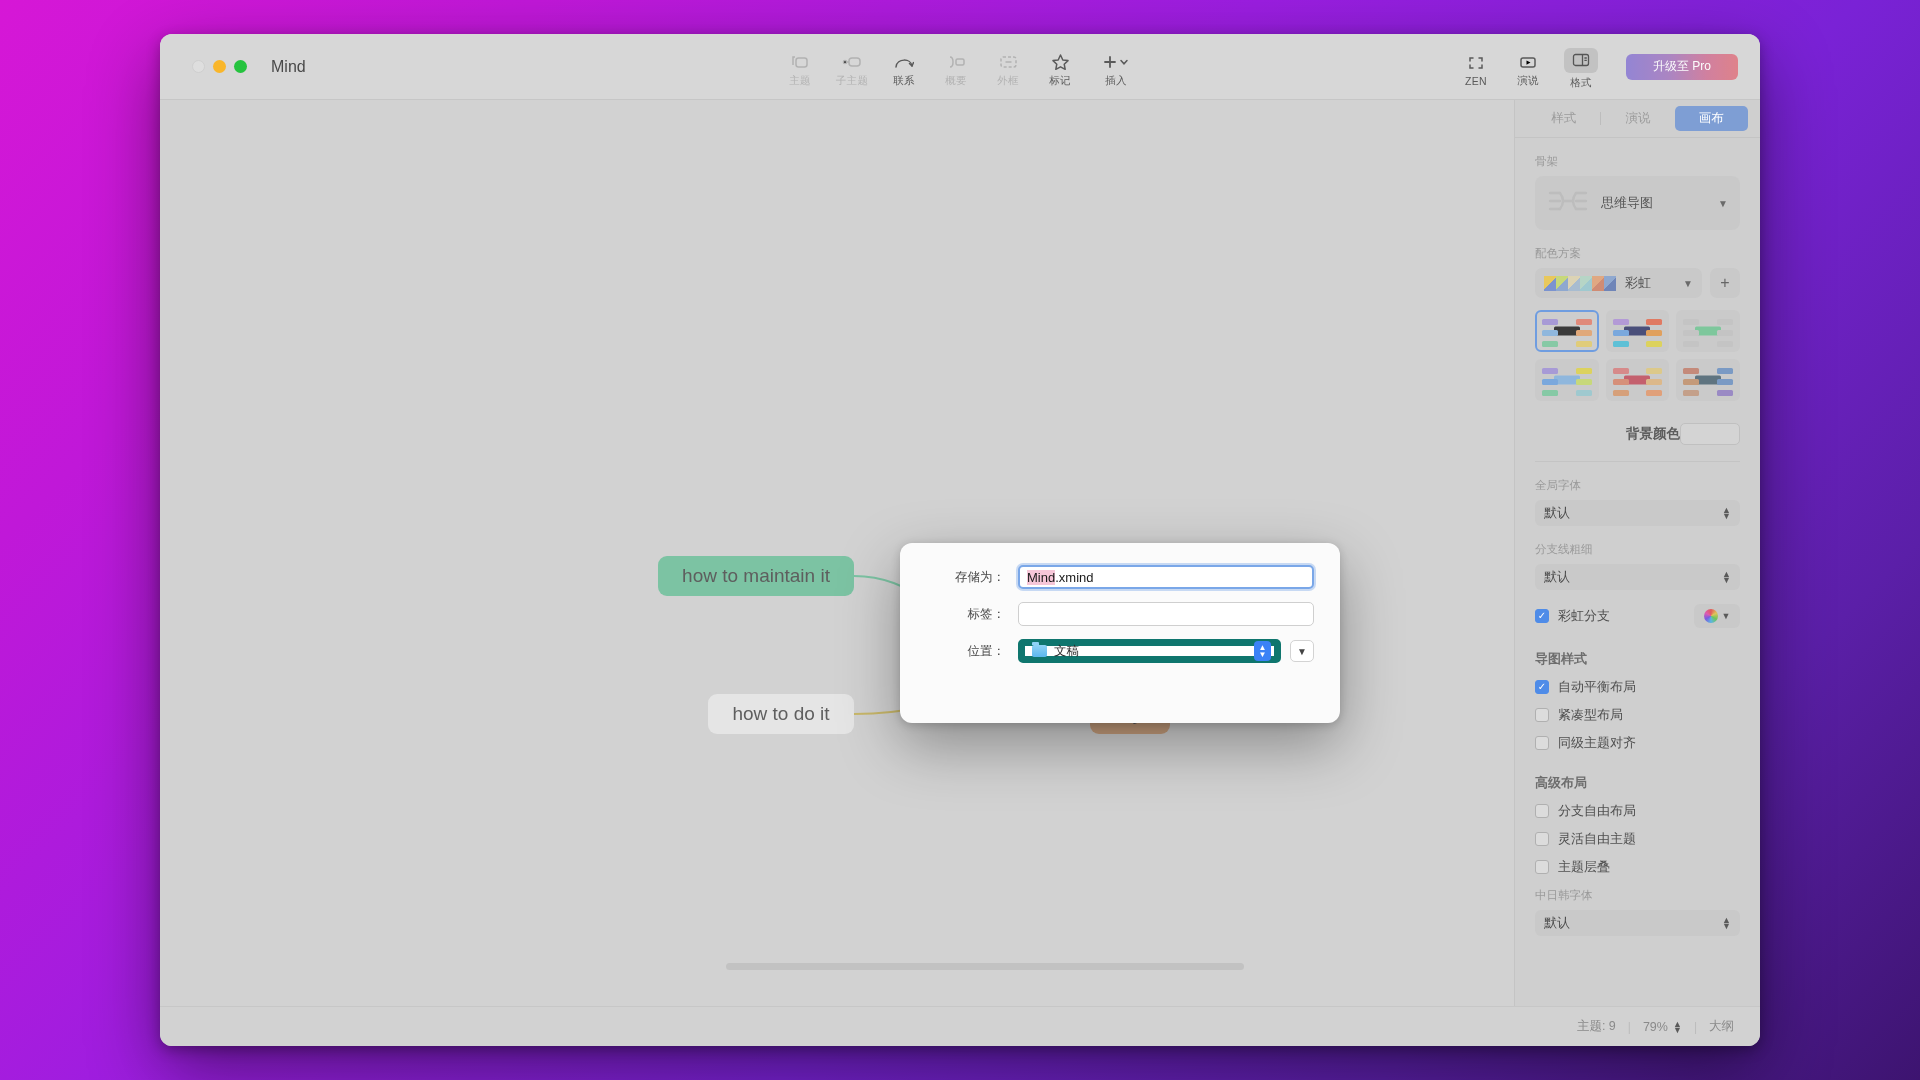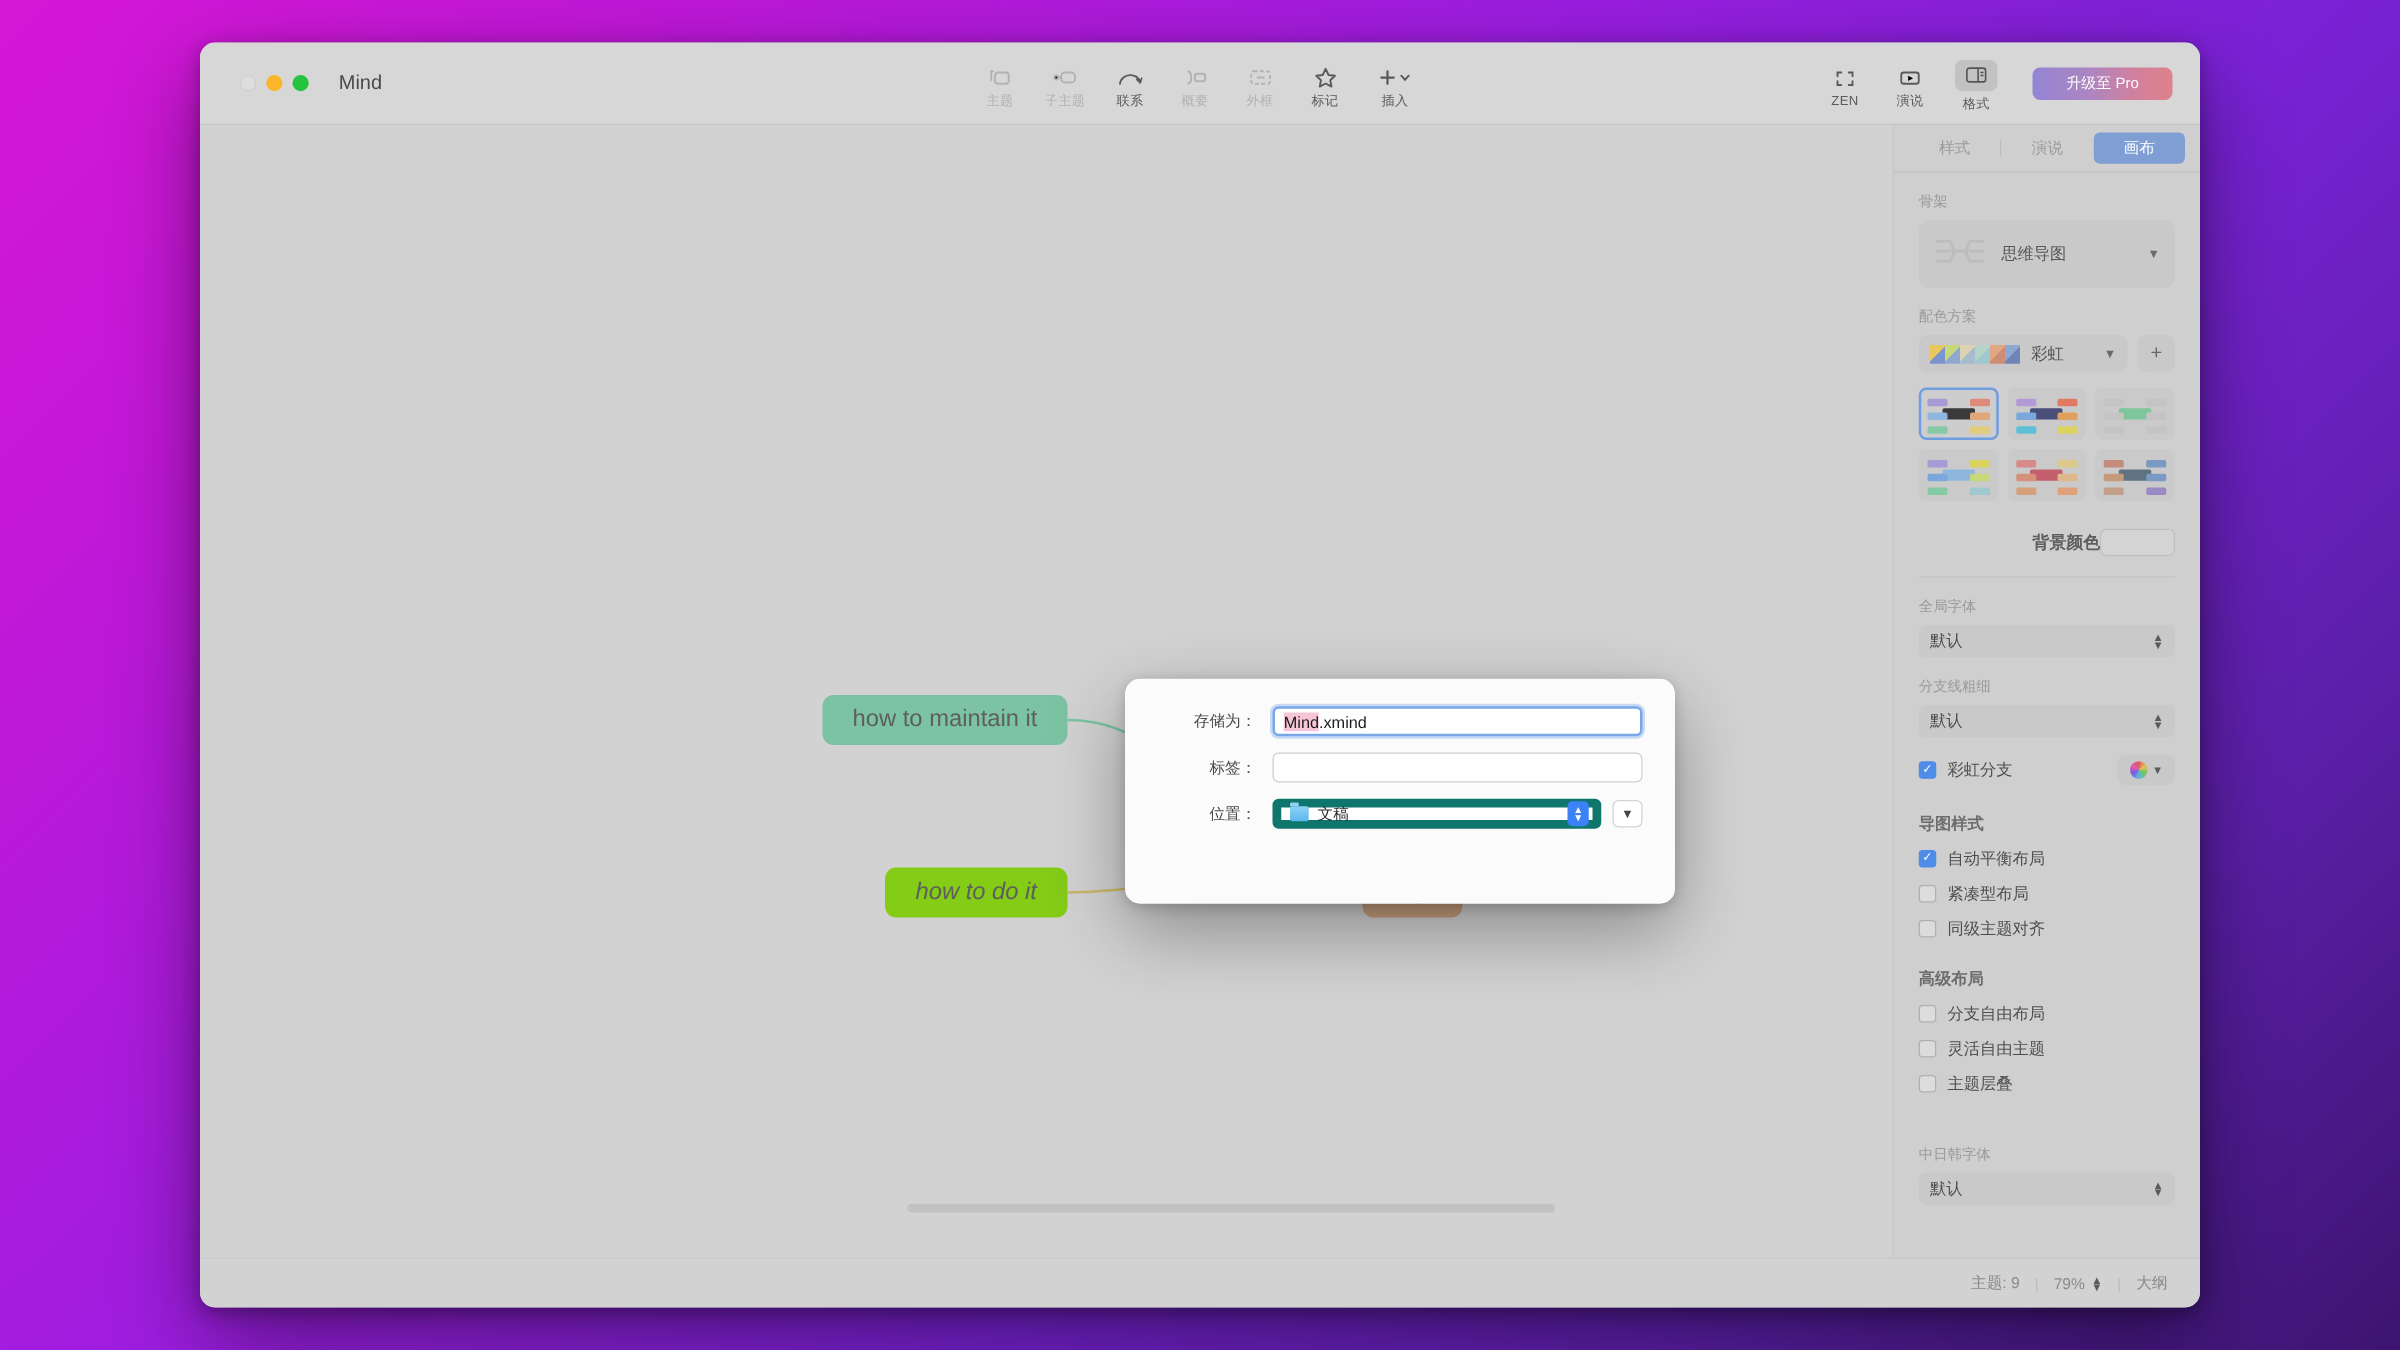--- a/index.html
+++ b/index.html
@@ -91,21 +91,21 @@
   .node {
     position: absolute;
     border-radius: 9px;
     color: #5e5e5e;
     font-size: 19px;
     display: flex; align-items: center; justify-content: center;
     padding: 0 18px;
     white-space: nowrap;
   }
   .node.green { background: #7cc3a3; }
-  .node.khaki { background: #84cc16; font-style: italic; }
+  .node.khaki { background: #e5e5e5; }
   .node.tan   { background: #c9a07e; }
 
   .hscroll {
     position: absolute; left: 566px; bottom: 36px;
     width: 518px; height: 7px; border-radius: 4px;
     background: #c2c2c2;
   }
 
   
   .statusbar {
@@ -626,21 +626,21 @@
         </div>
         <div class="check-row">
           <span class="cb"></span>
           <span class="lb">灵活自由主题</span>
         </div>
         <div class="check-row">
           <span class="cb"></span>
           <span class="lb">主题层叠</span>
         </div>
 
-        <div class="sec-label" style="margin-top:40px">中日韩字体</div>
+        <div class="sec-label" style="margin-top:12px">中日韩字体</div>
         <div class="select">
           <span>默认</span>
           <span class="stepper">
               <span>▲</span>
               <span>▼</span>
             </span>
         </div>
 
       </div>
     </div>

